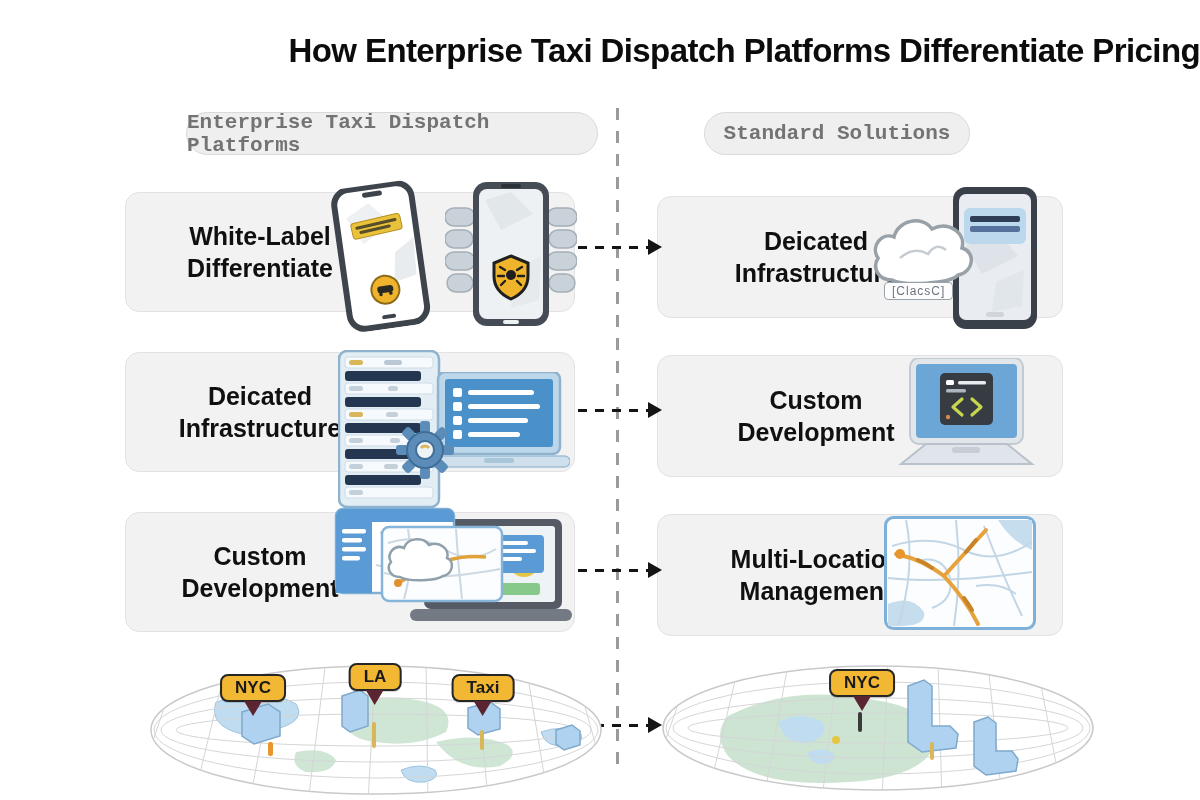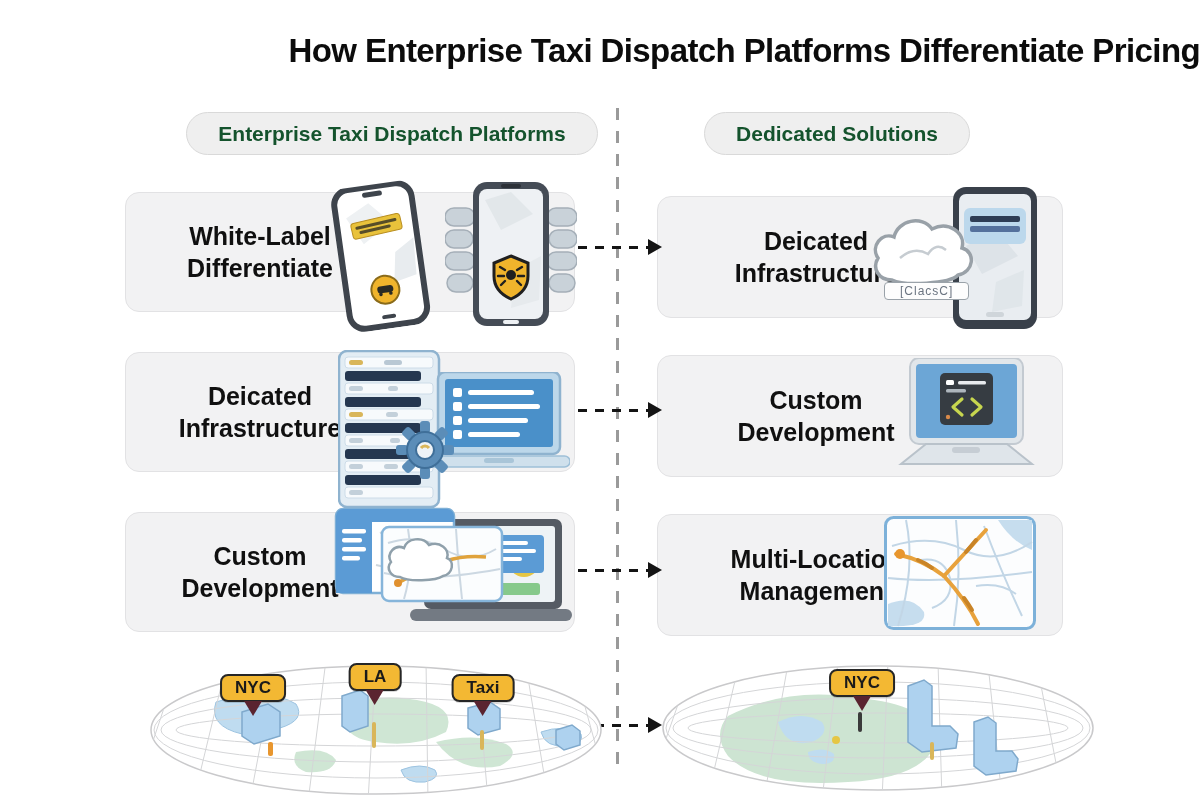--- a/index.html
+++ b/index.html
@@ -4,21 +4,21 @@
 <style>
   * { margin:0; padding:0; box-sizing:border-box; }
   html,body { width:1200px; height:800px; background:#ffffff; font-family:"Liberation Sans", sans-serif; overflow:hidden; }
   .canvas { position:relative; width:1200px; height:800px; background:#fff; }
 
   .title { position:absolute; top:32px; left:0; width:1200px; text-align:right;
            font-size:33px; font-weight:800; color:#0c0c0c; letter-spacing:-0.6px; }
 
   .pill { position:absolute; top:112px; height:43px; background:#efefef; border:1.5px solid #d9d9d9;
           border-radius:22px; display:flex; align-items:center; justify-content:center;
-          font-size:21px; font-weight:600; color:#14532d; }
+          font-size:21px; font-weight:600; color:#737373;font-family:Liberation Mono, monospace; }
   .pill-left  { left:186px; width:412px; }
   .pill-right { left:704px; width:266px; }
 
   .divider { position:absolute; left:616px; top:108px; width:2.5px; height:660px;
              background:repeating-linear-gradient(180deg,#9a9a9a 0 12px,transparent 12px 23px); }
 
   .card { position:absolute; background:#f2f2f3; border:1.5px solid #e2e2e4; border-radius:14px; }
   .card.l { left:125px; width:450px; height:120px; }
   .card.r { left:657px; width:406px; height:122px; }
   .c-l1 { top:192px; } .c-l2 { top:352px; } .c-l3 { top:512px; }
@@ -36,21 +36,21 @@
   .arrow-head { position:absolute; right:0; top:0; width:0; height:0;
                 border-top:8px solid transparent; border-bottom:8px solid transparent; border-left:14px solid #141414; }
 
   .illus { position:absolute; z-index:3; }
 
   .phoneA-wrap { left:336px; top:184px; transform:rotate(-8deg); }
   .hands-wrap  { left:445px; top:180px; }
   .cloud-wrap  { left:870px; top:210px; }
   .phoneB-wrap { left:952px; top:186px; }
   .cloud-label { position:absolute; left:884px; top:282px; z-index:5; background:#fdfdfd;
-                 border:1.5px solid #9aa2a9; border-radius:4px; padding:1px 15px;
+                 border:1.5px solid #9aa2a9; border-radius:4px; padding:1px 7px;
                  font-size:12px; color:#6b7480; letter-spacing:1px; }
   .rack-wrap   { left:338px; top:350px; }
   .laptop1-wrap{ left:428px; top:372px; }
   .gear-wrap   { left:395px; top:420px; z-index:4; }
   .laptop2-wrap{ left:878px; top:358px; }
   .devstack-wrap{ left:328px; top:503px; }
   .mapcard-wrap{ left:884px; top:516px; }
   .worldL-wrap { left:146px; top:652px; z-index:1; }
   .worldR-wrap { left:658px; top:656px; z-index:1; }
 
@@ -65,21 +65,21 @@
   .pin-nyc-r { left:862px; top:669px; }
 </style>
 </head>
 <body>
 
 <div class="canvas">
 
   <div class="title">How Enterprise Taxi Dispatch Platforms Differentiate Pricing</div>
 
   <div class="pill pill-left">Enterprise Taxi Dispatch Platforms</div>
-  <div class="pill pill-right">Dedicated Solutions</div>
+  <div class="pill pill-right">Standard Solutions</div>
 
   <div class="divider"></div>
 
   <div class="card l c-l1">
     <div class="card-label">White-Label Differentiate</div>
   </div>
   <div class="card l c-l2">
     <div class="card-label">Deicated Infrastructure</div>
   </div>
   <div class="card l c-l3">

